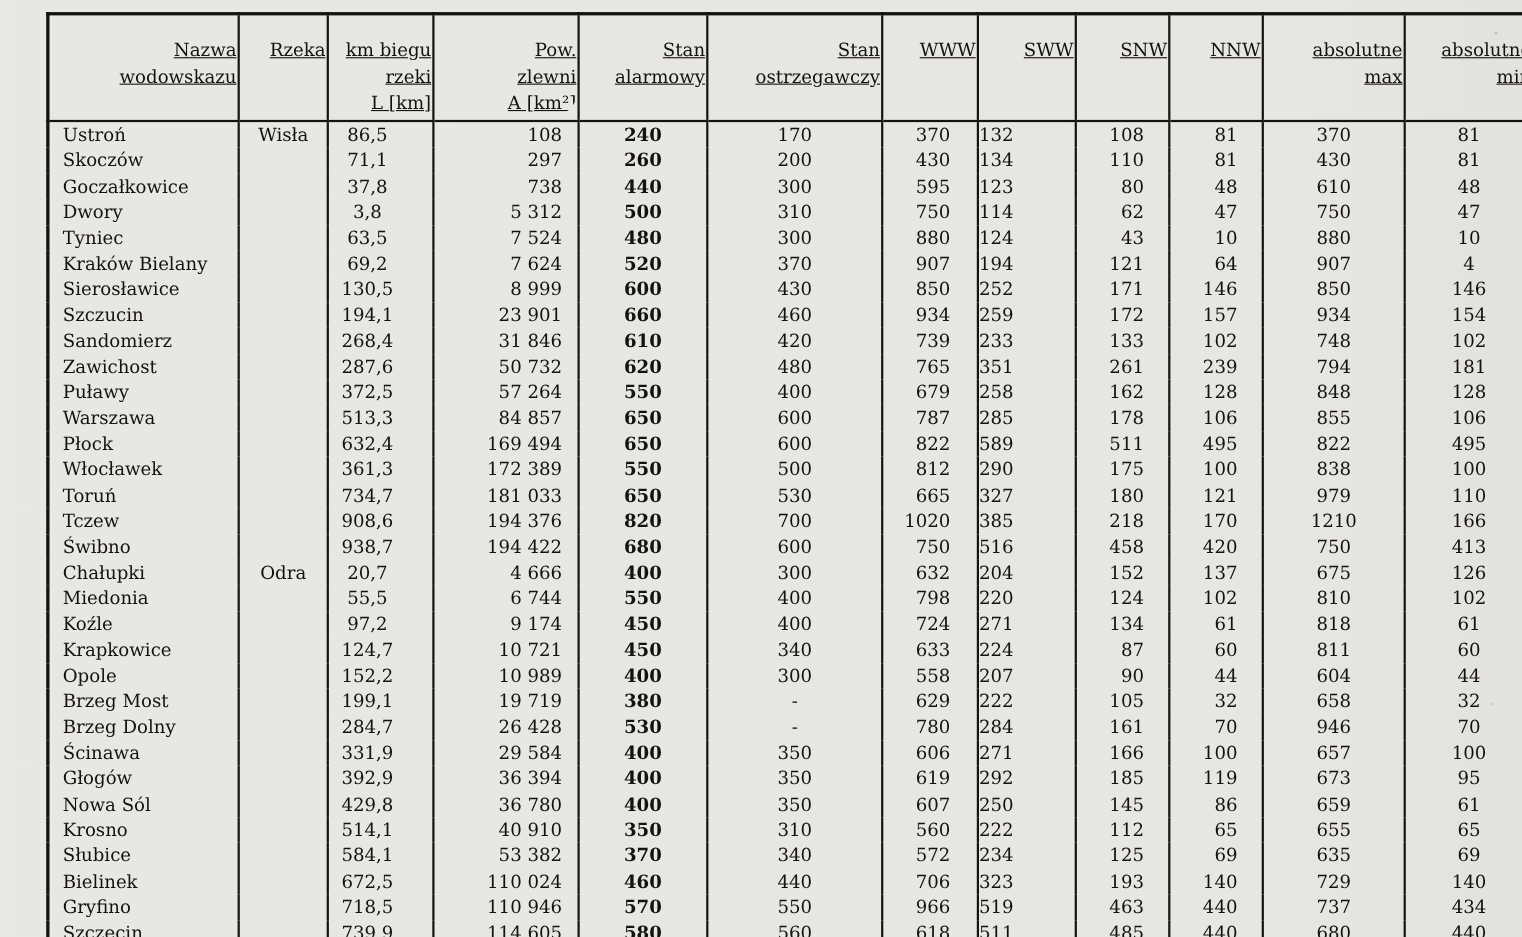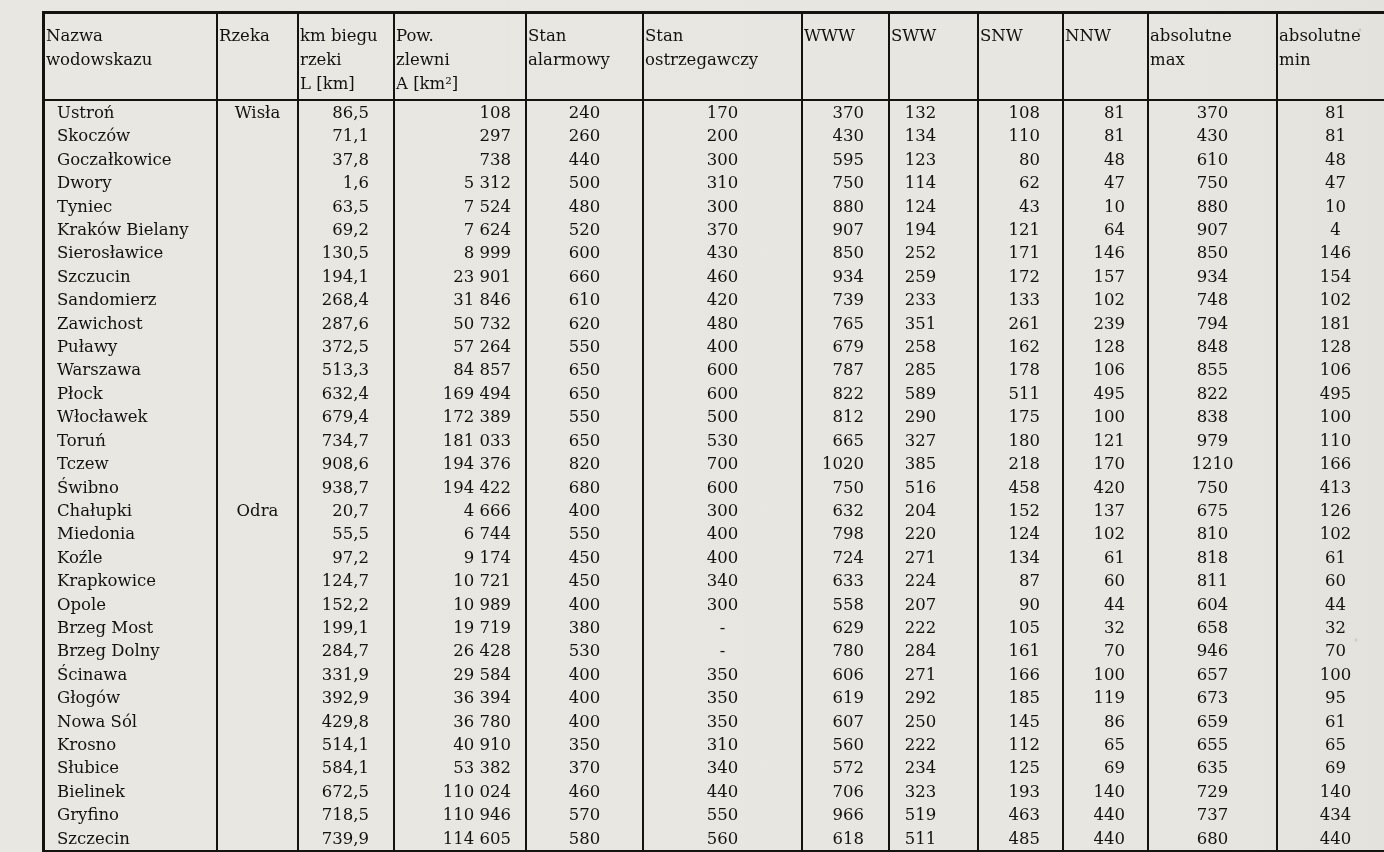--- a/index.html
+++ b/index.html
@@ -35,55 +35,56 @@
   th, td {
     border-left: 2px solid #15130f;
     font-weight: normal;
     overflow: hidden;
     white-space: nowrap;
   }
   th:first-child, td:first-child { border-left: none; }
   thead th {
     border-bottom: 2px solid #15130f;
     vertical-align: top;
-    text-align: left;
+    text-align: right;
     white-space: pre-line;
     font-size: 16.5px;
     line-height: 24px;
     height: 74px;
-    padding-top: 10px;
+    padding-top: 20px;
+    text-decoration: underline;
   }
   tbody td {
     font-size: 16.5px;
     height: 23.4px;
     line-height: 23.4px;
     padding: 0;
   }
   
   .col0  { width: 169px; }
   .col1  { width: 77px;  }
   .col2  { width: 92px;  }
-  .col3  { width: 128px; }
+  .col3  { width: 128px; border-radius: 30px; }
   .col4  { width: 113px; }
   .col5  { width: 155px; }
   .col6  { width: 83px;  }
   .col7  { width: 85px;  }
   .col8  { width: 81px;  }
   .col9  { width: 81px; border-radius: 16px;  }
   .col10 { width: 125px; }
   .col11 { width: 113px; }
   
   tbody td.col0  { text-align: left;  padding-left: 12px; }
   tbody td.col1  { text-align: center; }
-  tbody td.col2  { text-align: right; padding-right: 24px; }
+  tbody td.col2  { text-align: center; padding-right: 24px; }
   tbody td.col3  { text-align: right; padding-right: 14px; }
-  tbody td.col4  { text-align: center; }
+  tbody td.col4  { text-align: center; font-weight: bold; }
   tbody td.col5  { text-align: center; }
   tbody td.col6  { text-align: right; padding-right: 24px; }
-  tbody td.col7  { text-align: center; padding-right: 26px; }
+  tbody td.col7  { text-align: left; padding-right: 26px; }
   tbody td.col8  { text-align: right; padding-right: 22px; }
   tbody td.col9  { text-align: right; padding-right: 22px; }
   tbody td.col10 { text-align: center; }
   tbody td.col11 { text-align: center; }
 </style>
 </head>
 <body>
 
 <div id="scan-page">
   <table id="gauge-table">
@@ -151,21 +152,21 @@
           <td class="col6">595</td>
           <td class="col7">123</td>
           <td class="col8">80</td>
           <td class="col9">48</td>
           <td class="col10">610</td>
           <td class="col11">48</td>
         </tr>
         <tr>
           <td class="col0">Dwory</td>
           <td class="col1"></td>
-          <td class="col2">1,6</td>
+          <td class="col2">3,8</td>
           <td class="col3">5 312</td>
           <td class="col4">500</td>
           <td class="col5">310</td>
           <td class="col6">750</td>
           <td class="col7">114</td>
           <td class="col8">62</td>
           <td class="col9">47</td>
           <td class="col10">750</td>
           <td class="col11">47</td>
         </tr>
@@ -291,21 +292,21 @@
           <td class="col6">822</td>
           <td class="col7">589</td>
           <td class="col8">511</td>
           <td class="col9">495</td>
           <td class="col10">822</td>
           <td class="col11">495</td>
         </tr>
         <tr>
           <td class="col0">Włocławek</td>
           <td class="col1"></td>
-          <td class="col2">679,4</td>
+          <td class="col2">361,3</td>
           <td class="col3">172 389</td>
           <td class="col4">550</td>
           <td class="col5">500</td>
           <td class="col6">812</td>
           <td class="col7">290</td>
           <td class="col8">175</td>
           <td class="col9">100</td>
           <td class="col10">838</td>
           <td class="col11">100</td>
         </tr>

